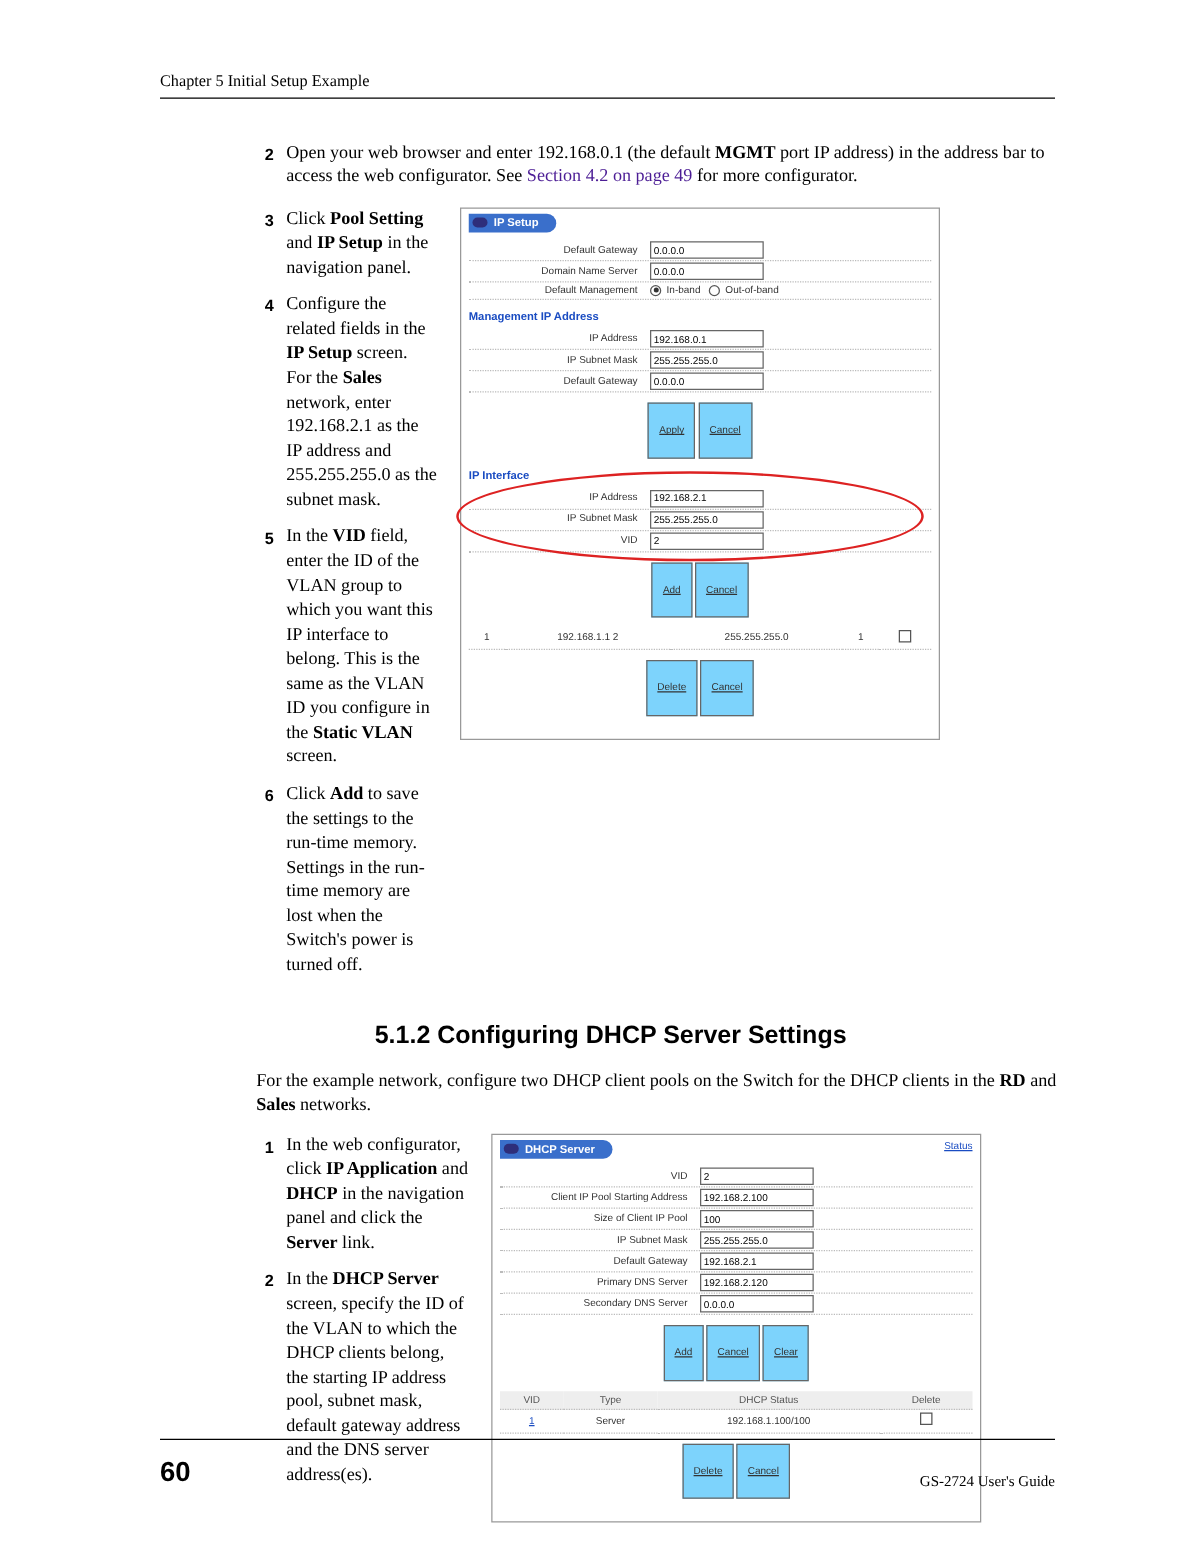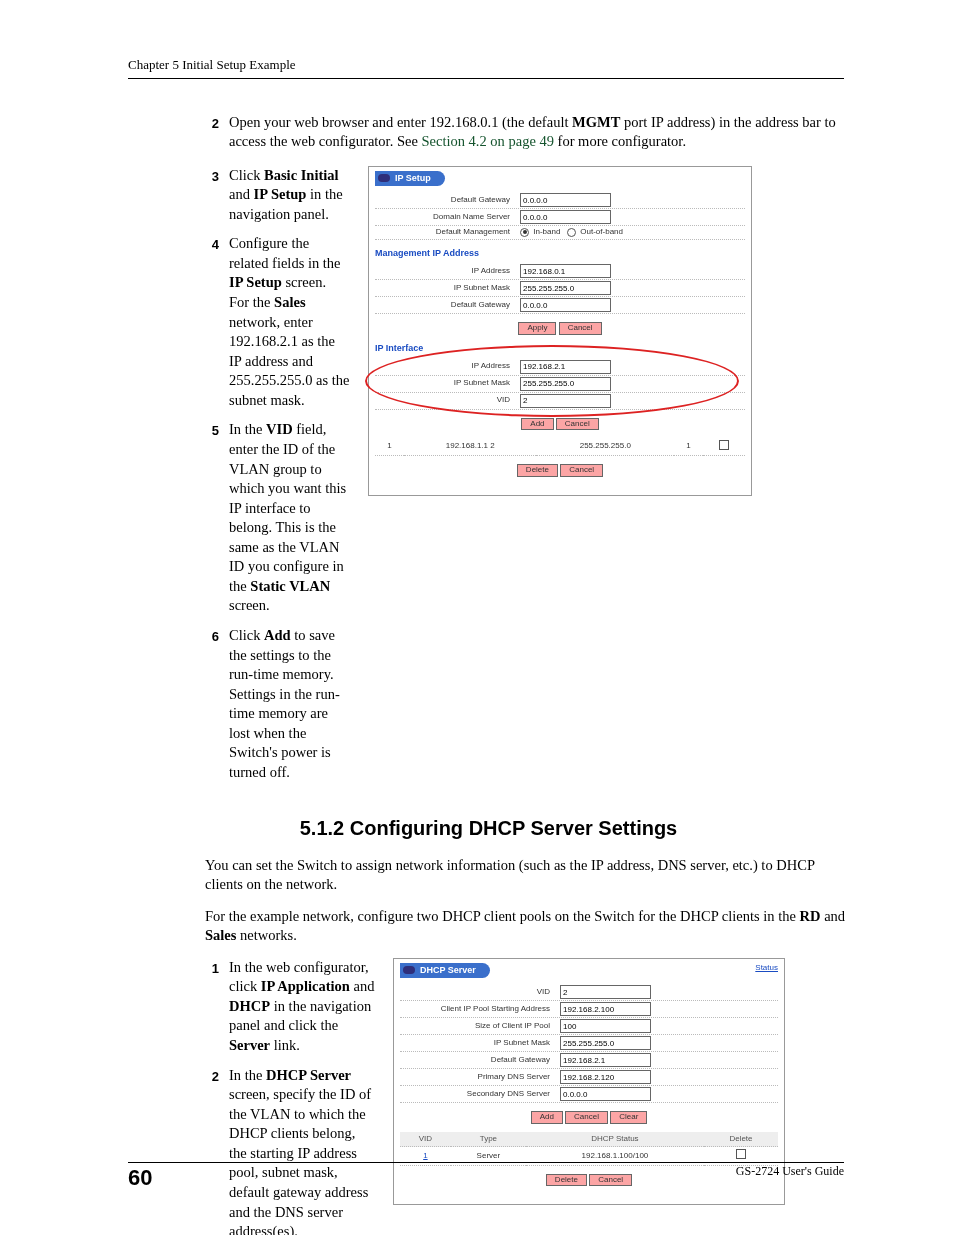--- a/index.html
+++ b/index.html
@@ -45,21 +45,21 @@
   .num-list .n {
     font-family: Arial, Helvetica, sans-serif;
     font-weight: bold;
     font-size: 13px;
     min-width: 14px;
     text-align: right;
     padding-top: 2px;
   }
   .num-list .t { flex: 1; }
   .strong { font-weight: bold; }
-  .link { color: #14532d; text-align: right; }
+  .link { color: #4c1d95; text-align: right; }
   .columns {
     display: flex;
     gap: 18px;
     align-items: flex-start;
   }
   .col-left { flex: 0 0 145px; }
   .col-right { flex: 1; }
   .h2 {
     font-family: Arial, Helvetica, sans-serif;
     font-weight: bold;
@@ -123,43 +123,45 @@
     border: 1px solid #666;
     padding: 0 2px;
     height: 12px;
     width: 85px;
   }
   .frow .val { flex: 1; }
   .panel .btn {
     font-family: Arial, sans-serif;
     font-size: 8px;
     border: 1px solid #666;
-    background: #fca5a5;
-    padding: 0 8px;
+    background: #7dd3fc;
+    padding: 16px 8px;
     display: inline-block;
+    text-decoration: underline;
   }
   .panel .btns { text-align: center; margin: 8px 0; }
   .panel table { border-collapse: collapse; width: 100%; font-size: 8px; }
   .panel th { background: #eee; font-weight: normal; color: #555; padding: 2px 4px; border-bottom: 1px dotted #bbb; }
   .panel td { text-align: center; padding: 2px 4px; border-bottom: 1px dotted #bbb; }
   .ip-circle {
     position: absolute;
     border: 2px solid #d22;
     border-radius: 50%;
     pointer-events: none;
   }
   .footer {
     position: absolute;
     bottom: 42px;
     left: 0; right: 0;
     border-top: 1px solid #000;
     margin: 3px 110px 0 128px;
     display: flex;
     justify-content: space-between;
-    padding-top: 0;
+    padding-top: 11px;
+    align-items: flex-end;
   }
   .footer .pn {
     font-family: Arial, Helvetica, sans-serif;
     font-weight: bold;
     font-size: 22px;
   }
   .footer .guide { font-size: 12px; }
   .radio-dot {
     display:inline-block; width:7px; height:7px; border:1px solid #555; border-radius:50%; vertical-align:middle;
     position:relative; margin-right:2px;
@@ -190,21 +192,21 @@
         </span>
       </li>
     </ul>
 
     <div class="columns">
       <div class="col-left">
         <ul class="num-list">
           <li>
             <span class="n">3</span>
             <span class="t">
-              <span>Click </span><span class="strong">Basic Initial</span><span> and </span><span class="strong">IP Setup</span><span> in the navigation panel.</span>
+              <span>Click </span><span class="strong">Pool Setting</span><span> and </span><span class="strong">IP Setup</span><span> in the navigation panel.</span>
             </span>
           </li>
           <li>
             <span class="n">4</span>
             <span class="t">
               <span>Configure the related fields in the </span><span class="strong">IP Setup</span><span> screen.</span>
               <br>
               <span>For the </span><span class="strong">Sales</span><span> network, enter 192.168.2.1 as the IP address and 255.255.255.0 as the subnet mask.</span>
             </span>
           </li>
@@ -303,21 +305,20 @@
         </div>
       </div>
     </div>
   </div>
 
   <div class="content-wide">
     <div class="h2">5.1.2  Configuring DHCP Server Settings</div>
   </div>
 
   <div class="content">
-    <div class="para">You can set the Switch to assign network information (such as the IP address, DNS server, etc.) to DHCP clients on the network.</div>
     <div class="para">
       <span>For the example network, configure two DHCP client pools on the Switch for the DHCP clients in the </span><span class="strong">RD</span><span> and </span><span class="strong">Sales</span><span> networks.</span>
     </div>
 
     <div class="columns">
       <div class="panel2-col-left">
         <ul class="num-list">
           <li>
             <span class="n">1</span>
             <span class="t">

